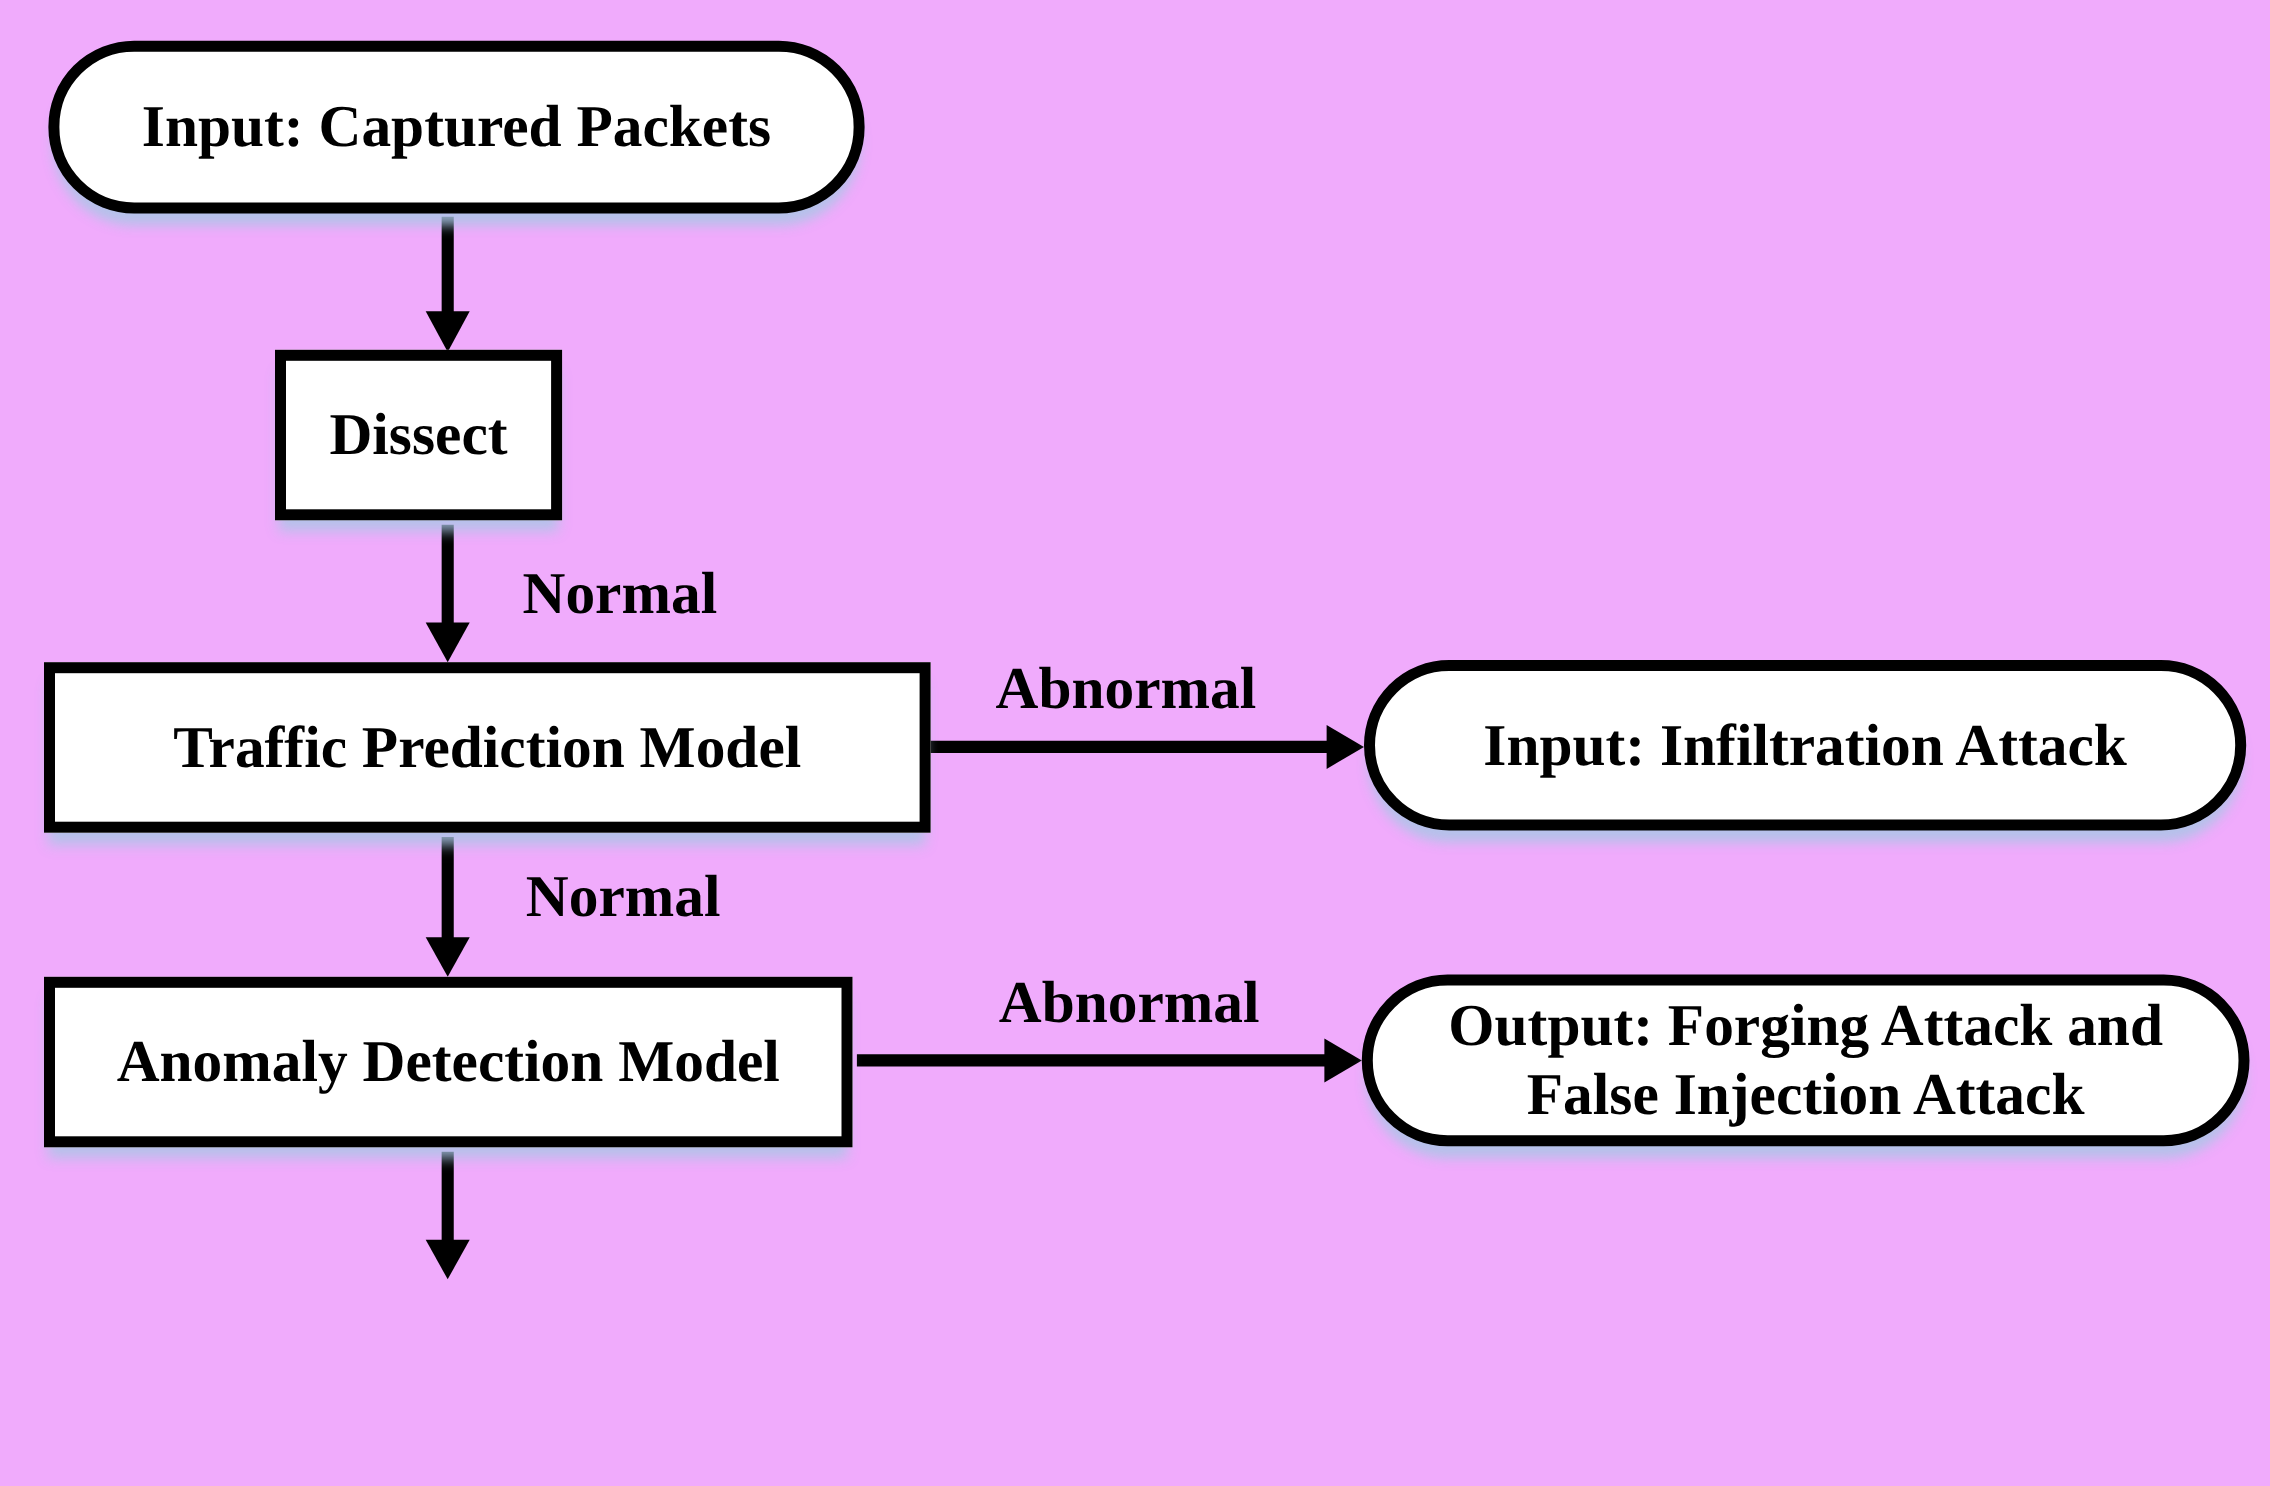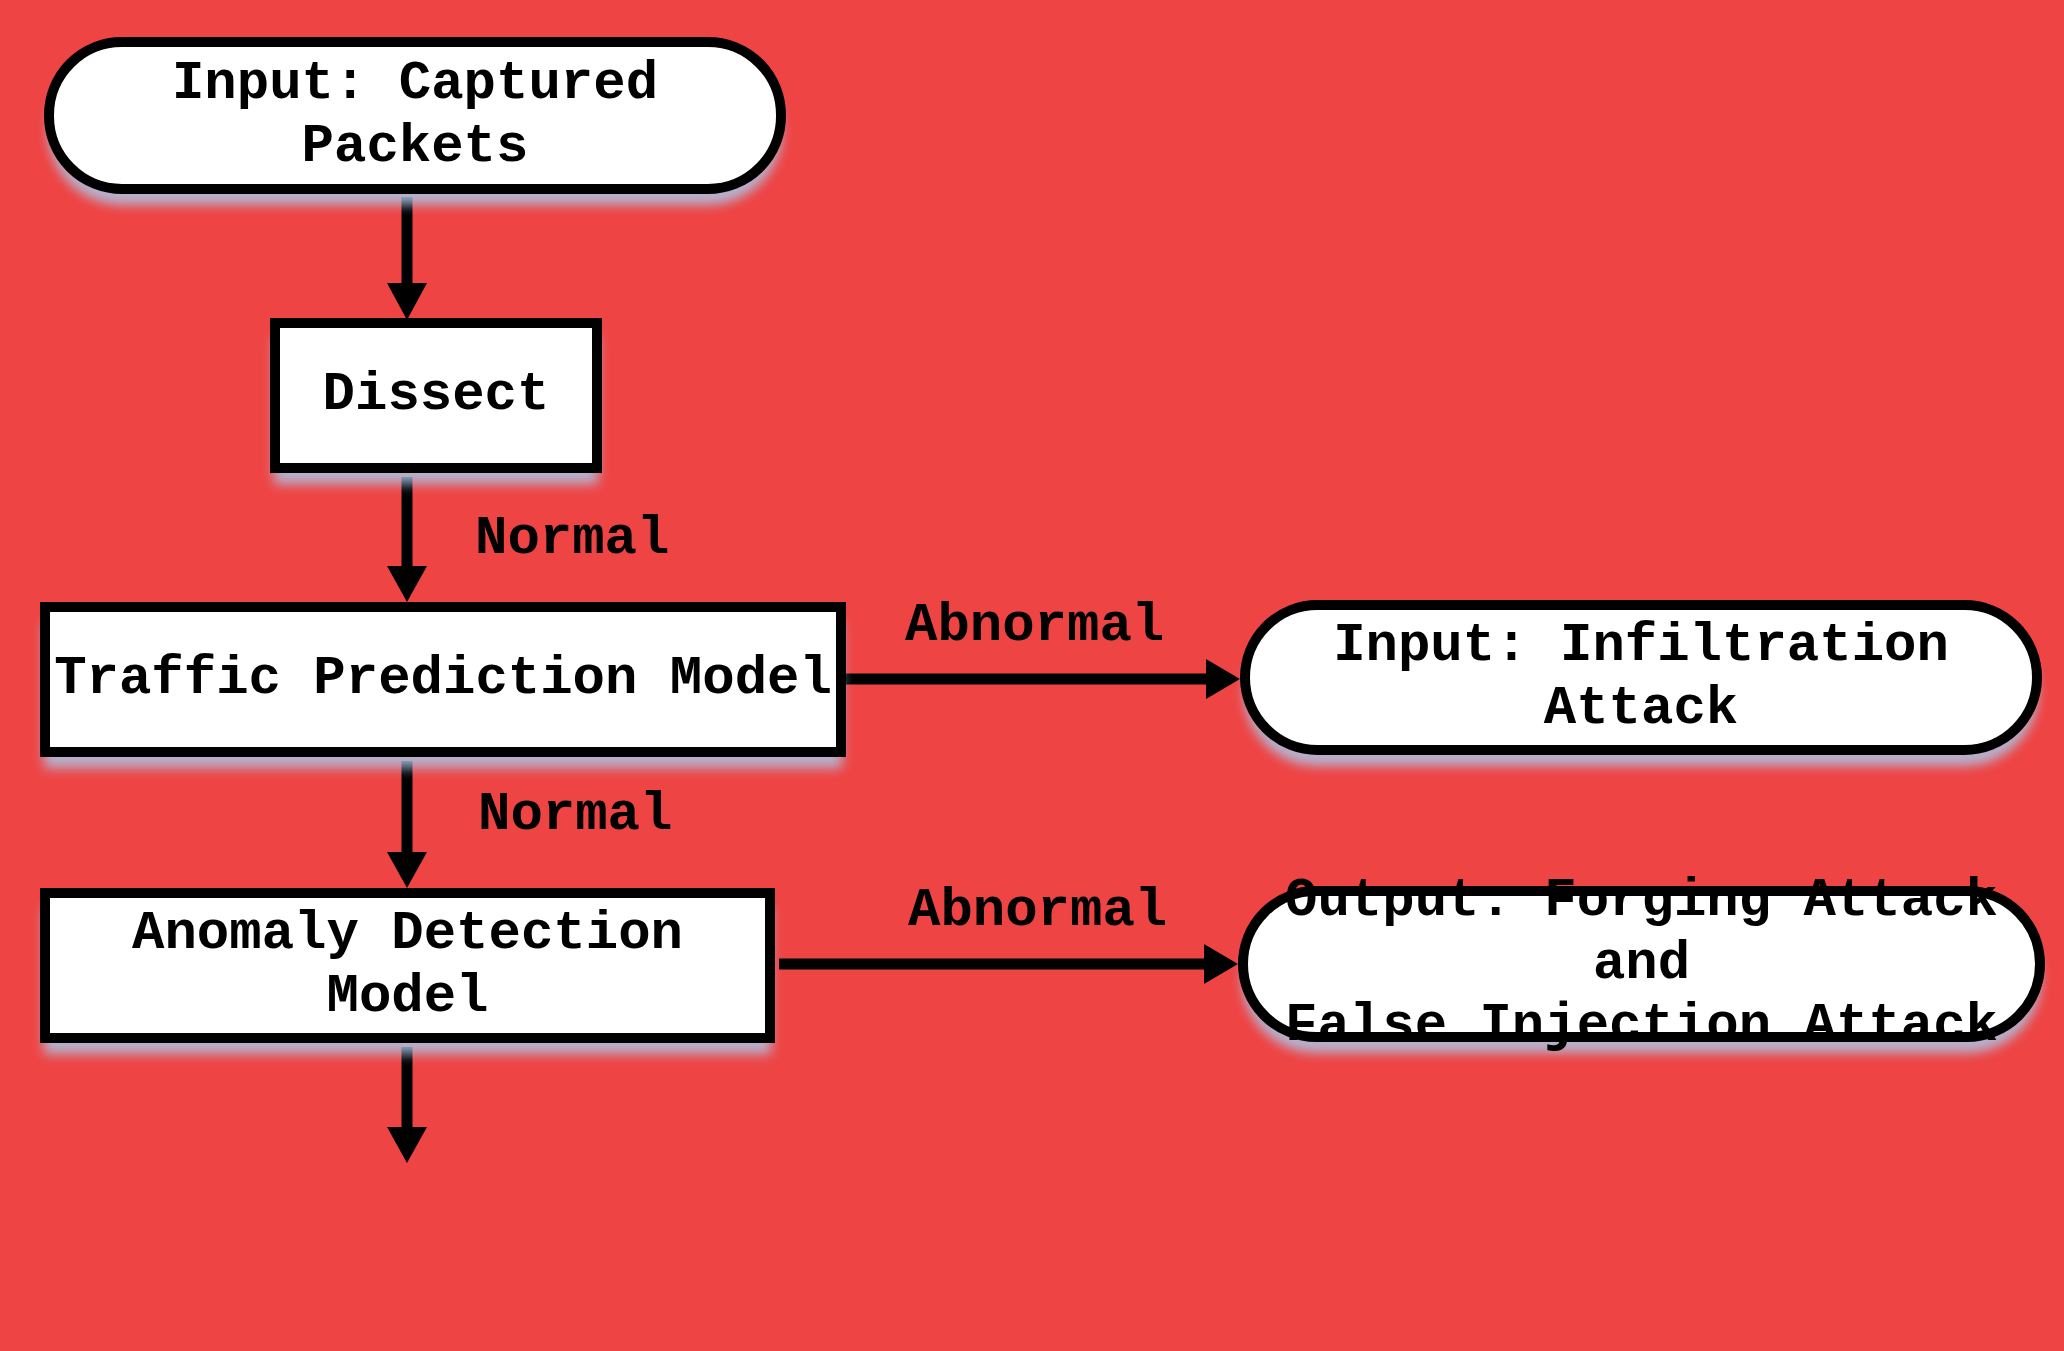--- a/index.html
+++ b/index.html
@@ -4,23 +4,23 @@
 <style>
   html, body {
     margin: 0;
     padding: 0;
     background: #ffffff;
   }
   .canvas {
     position: relative;
     width: 2064px;
     height: 1351px;
-    background: #ef4444;
+    background: #f0abfc;
     overflow: hidden;
-    font-family: Liberation Mono, monospace;
+    font-family: Liberation Serif, serif;
     color: #000000;
   }
   .arrows {
     position: absolute;
     left: 0;
     top: 0;
     width: 2064px;
     height: 1351px;
   }
   .arrows line {
@@ -55,21 +55,21 @@
   .edge-label {
     position: absolute;
     font-weight: 700;
     font-size: 54px;
     line-height: 1;
     white-space: nowrap;
     margin-left: 20px;
   }
   
   #n-input        { left: 44px;   top: 37px;   width: 742px; height: 157px; }
-  #n-dissect      { left: 250px;  top: 318px;  width: 332px; height: 155px; margin-left: 20px; }
+  #n-dissect      { left: 250px;  top: 318px;  width: 261px; height: 155px; }
   #n-traffic      { left: 40px;   top: 602px;  width: 806px; height: 155px; }
   #n-infiltration { left: 1240px; top: 600px;  width: 802px; height: 155px; }
   #n-anomaly      { left: 40px;   top: 888px;  width: 735px; height: 155px; }
   #n-forging      { left: 1238px; top: 886px;  width: 807px; height: 156px; }
   #n-pass         { left: 115px;  top: 1163px; width: 602px; height: 156px; }
   
   #l-normal-1   { left: 455px; top: 512px; }
   #l-abnormal-1 { left: 885px; top: 599px; }
   #l-normal-2   { left: 458px; top: 788px; }
   #l-abnormal-2 { left: 888px; top: 884px; }

